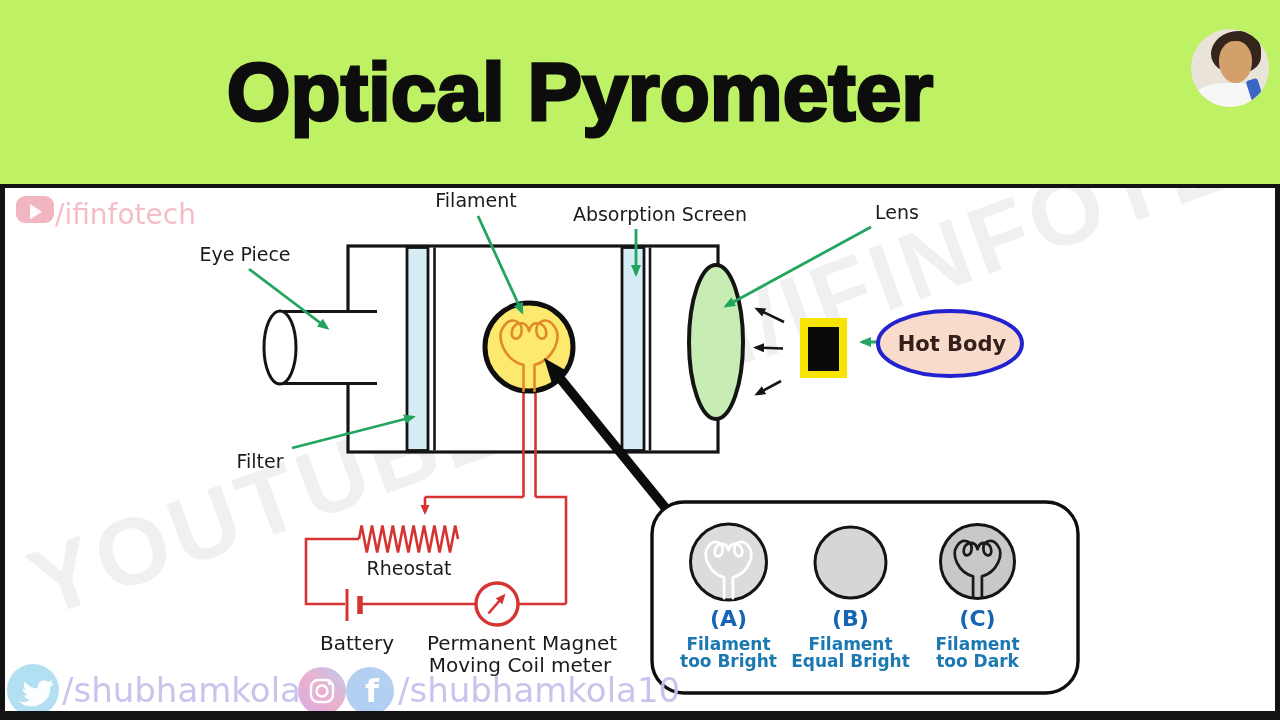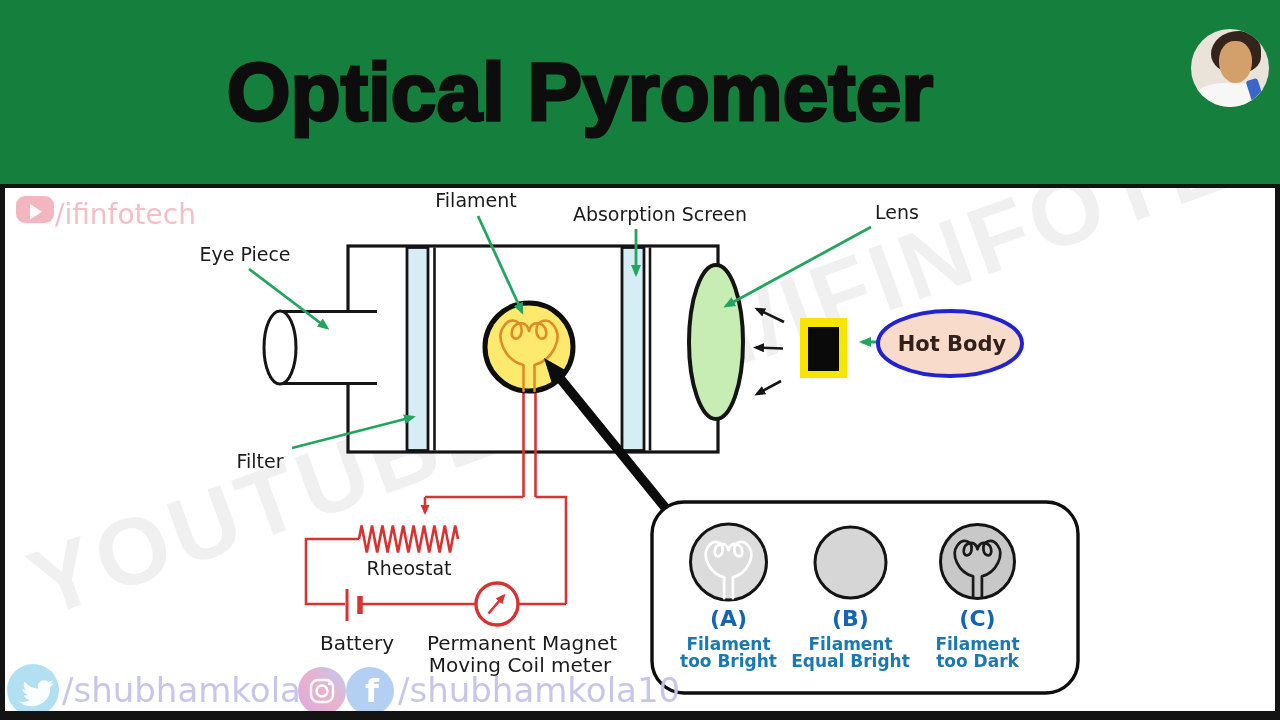--- a/index.html
+++ b/index.html
@@ -1,19 +1,19 @@
 <!DOCTYPE html>
 <html><head>
 <meta charset="utf-8">
 <style>
   html,body{margin:0;padding:0;background:#222;}
   .stage{position:relative;width:1280px;height:720px;overflow:hidden;background:#fff;
          font-family:"DejaVu Sans",sans-serif;}
   
-  .banner{position:absolute;left:0;top:0;width:1280px;height:184px;background:#15803d;
+  .banner{position:absolute;left:0;top:0;width:1280px;height:184px;background:#bef264;
           display:flex;align-items:center;justify-content:center;}
   .banner h1{margin:0;margin-right:120px;font-family:"Liberation Sans",sans-serif;
              font-weight:700;font-size:82px;color:#0d0d0d;letter-spacing:0px;
              -webkit-text-stroke:3px #0d0d0d;white-space:nowrap;}
   
   .avatar{position:absolute;left:1191px;top:29px;width:78px;height:78px;border-radius:50%;
           background:#e9e3da;overflow:hidden;}
   .avatar .hair{position:absolute;left:20px;top:2px;width:50px;height:42px;background:#33241c;
                 border-radius:55% 45% 40% 45%;}
   .avatar .face{position:absolute;left:28px;top:12px;width:33px;height:42px;background:#d39f6b;

